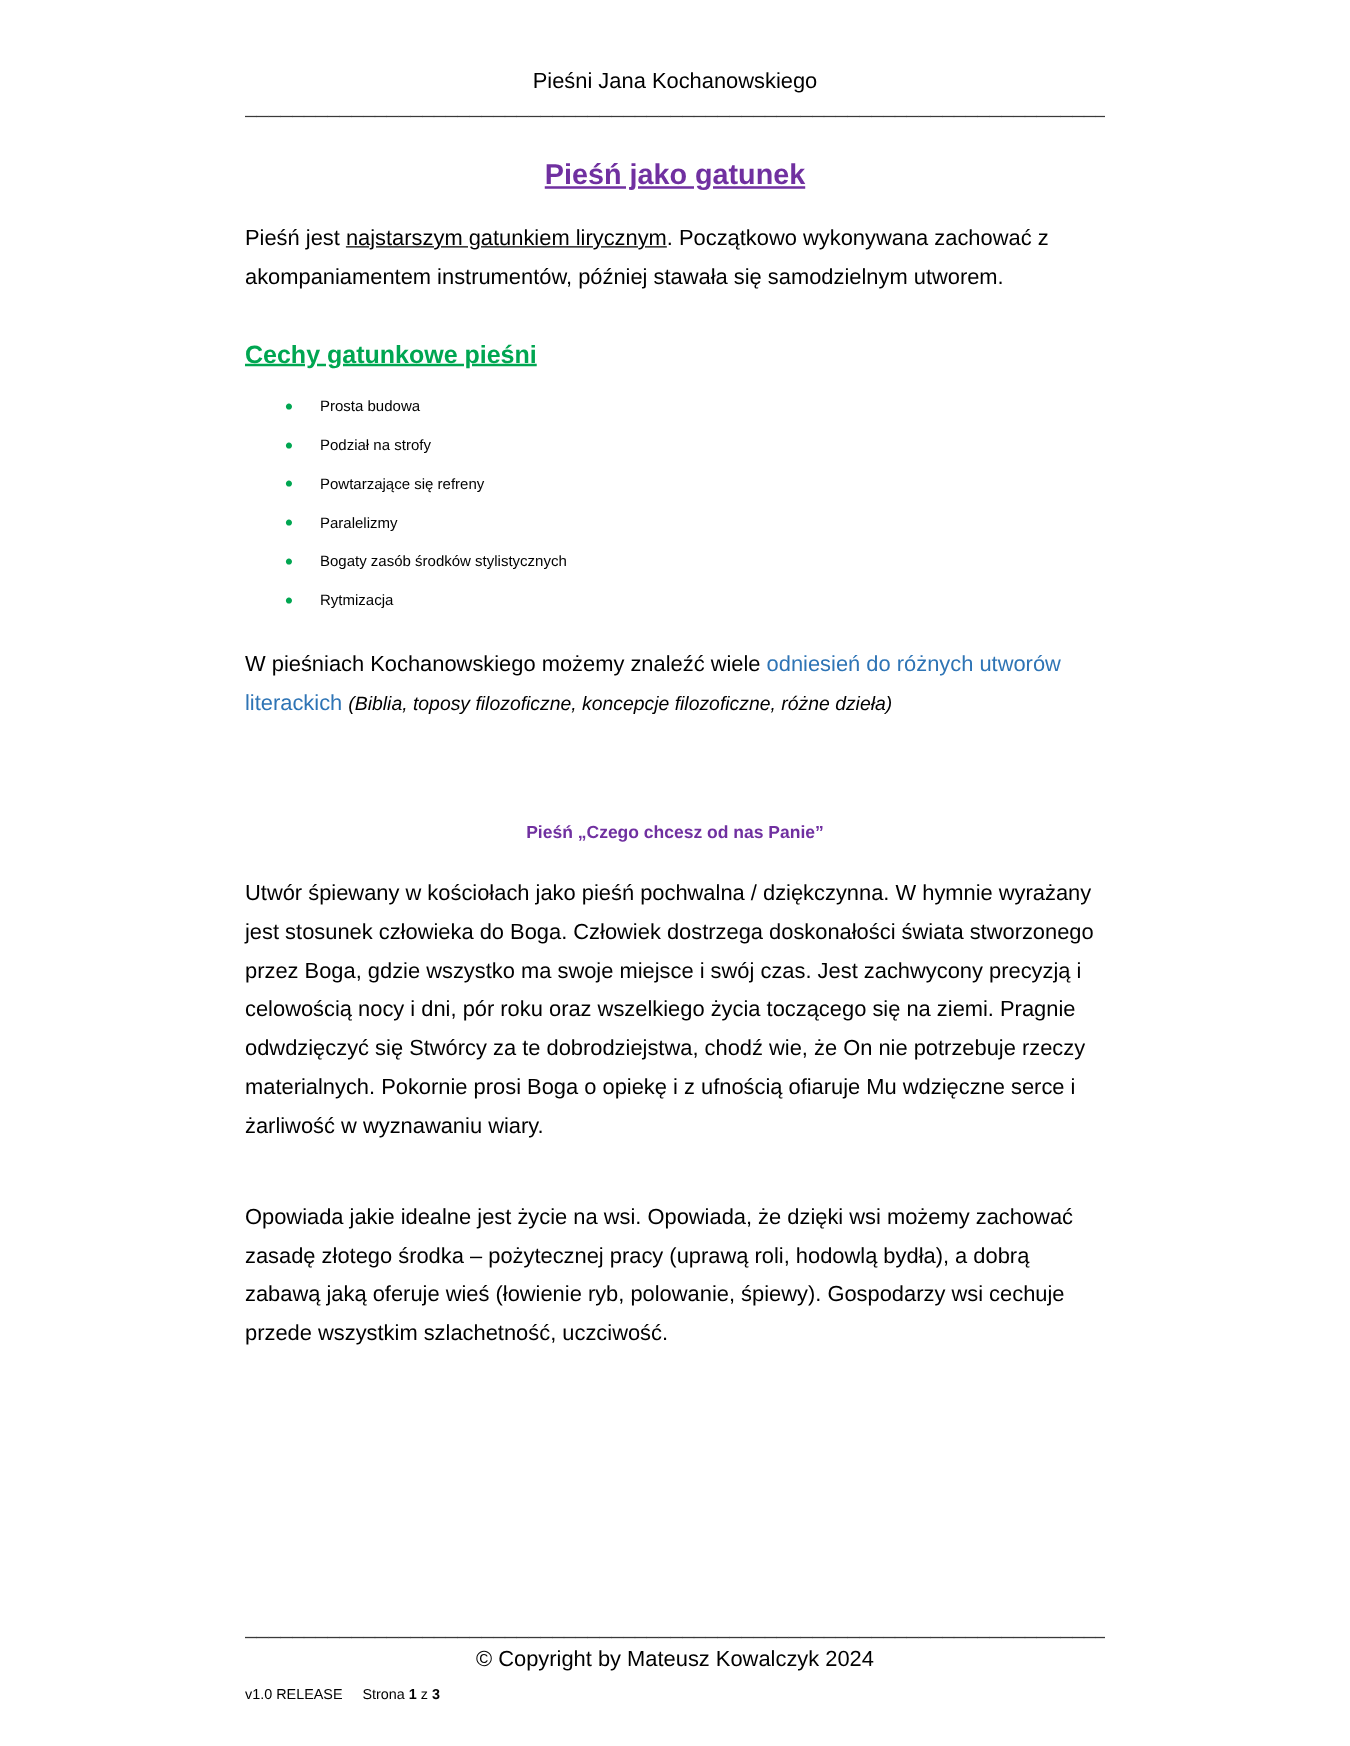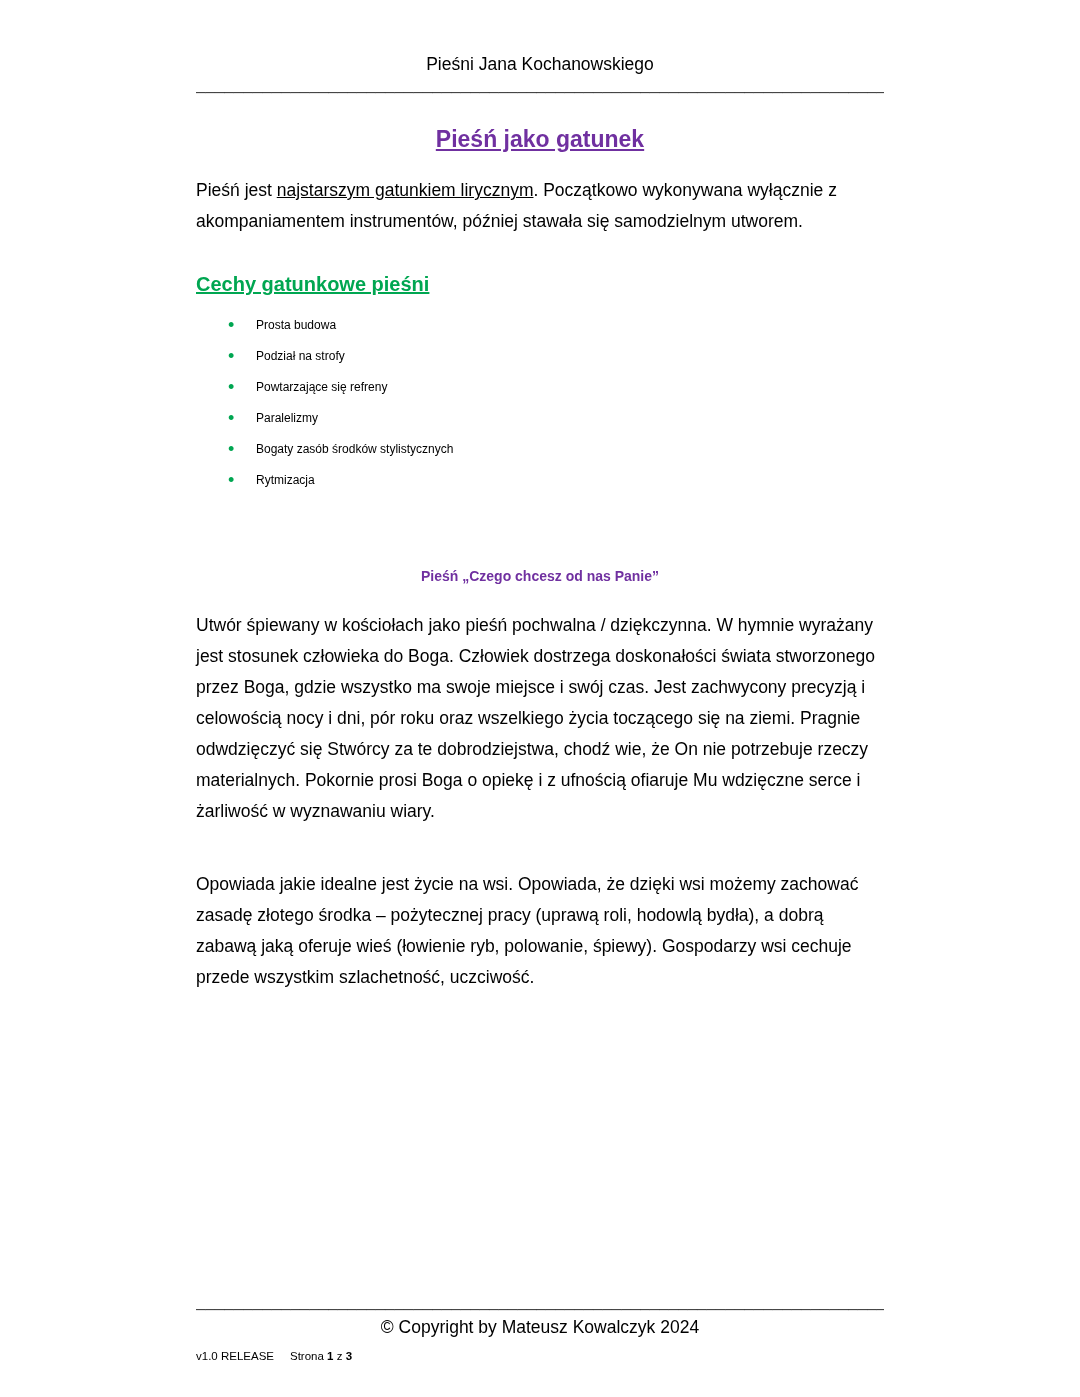--- a/index.html
+++ b/index.html
@@ -118,34 +118,35 @@
 
 <div class="page">
 
   <div class="header">
     <div class="header-title">Pieśni Jana Kochanowskiego</div>
     <div class="rule">__________________________________________________________________________________________</div>
   </div>
 
   <h1 class="doc-title"><span class="u">Pieśń jako gatunek</span></h1>
 
-  <p class="para"><span>Pieśń jest </span><span class="u">najstarszym gatunkiem lirycznym</span><span>. Początkowo wykonywana wyłącznie z akompaniamentem instrumentów, później stawała się samodzielnym utworem.</span></p>
+  <p class="para"><span>Pieśń jest </span><span class="u">najstarszym gatunkiem lirycznym</span><span>. Początkowo wykonywana zachować z akompaniamentem instrumentów, później stawała się samodzielnym utworem.</span></p>
 
   <h2 class="section-heading"><span class="u">Cechy gatunkowe pieśni</span></h2>
 
   <ul class="features">
     <li>Prosta budowa</li>
     <li>Podział na strofy</li>
     <li>Powtarzające się refreny</li>
     <li>Paralelizmy</li>
     <li>Bogaty zasób środków stylistycznych</li>
     <li>Rytmizacja</li>
   </ul>
 
 
+  <p class="para"><span>W pieśniach Kochanowskiego możemy znaleźć wiele </span><span class="blue">odniesień do różnych utworów literackich</span> <span class="italic-note">(Biblia, toposy filozoficzne, koncepcje filozoficzne, różne dzieła)</span></p>
 
   <h3 class="song-heading">Pieśń „Czego chcesz od nas Panie”</h3>
   <p class="para song-para">Utwór śpiewany w kościołach jako pieśń pochwalna / dziękczynna. W hymnie wyrażany jest stosunek człowieka do Boga. Człowiek dostrzega doskonałości świata stworzonego przez Boga, gdzie wszystko ma swoje miejsce i swój czas. Jest zachwycony precyzją i celowością nocy i dni, pór roku oraz wszelkiego życia toczącego się na ziemi. Pragnie odwdzięczyć się Stwórcy za te dobrodziejstwa, chodź wie, że On nie potrzebuje rzeczy materialnych. Pokornie prosi Boga o opiekę i z ufnością ofiaruje Mu wdzięczne serce i żarliwość w wyznawaniu wiary.</p>
 
   <p class="para song-para">Opowiada jakie idealne jest życie na wsi. Opowiada, że dzięki wsi możemy zachować zasadę złotego środka – pożytecznej pracy (uprawą roli, hodowlą bydła), a dobrą zabawą jaką oferuje wieś (łowienie ryb, polowanie, śpiewy). Gospodarzy wsi cechuje przede wszystkim szlachetność, uczciwość.</p>
 
   <div class="footer">
     <div class="rule">__________________________________________________________________________________________</div>
     <div class="copyright">© Copyright by Mateusz Kowalczyk 2024</div>
     <div class="version-line">

